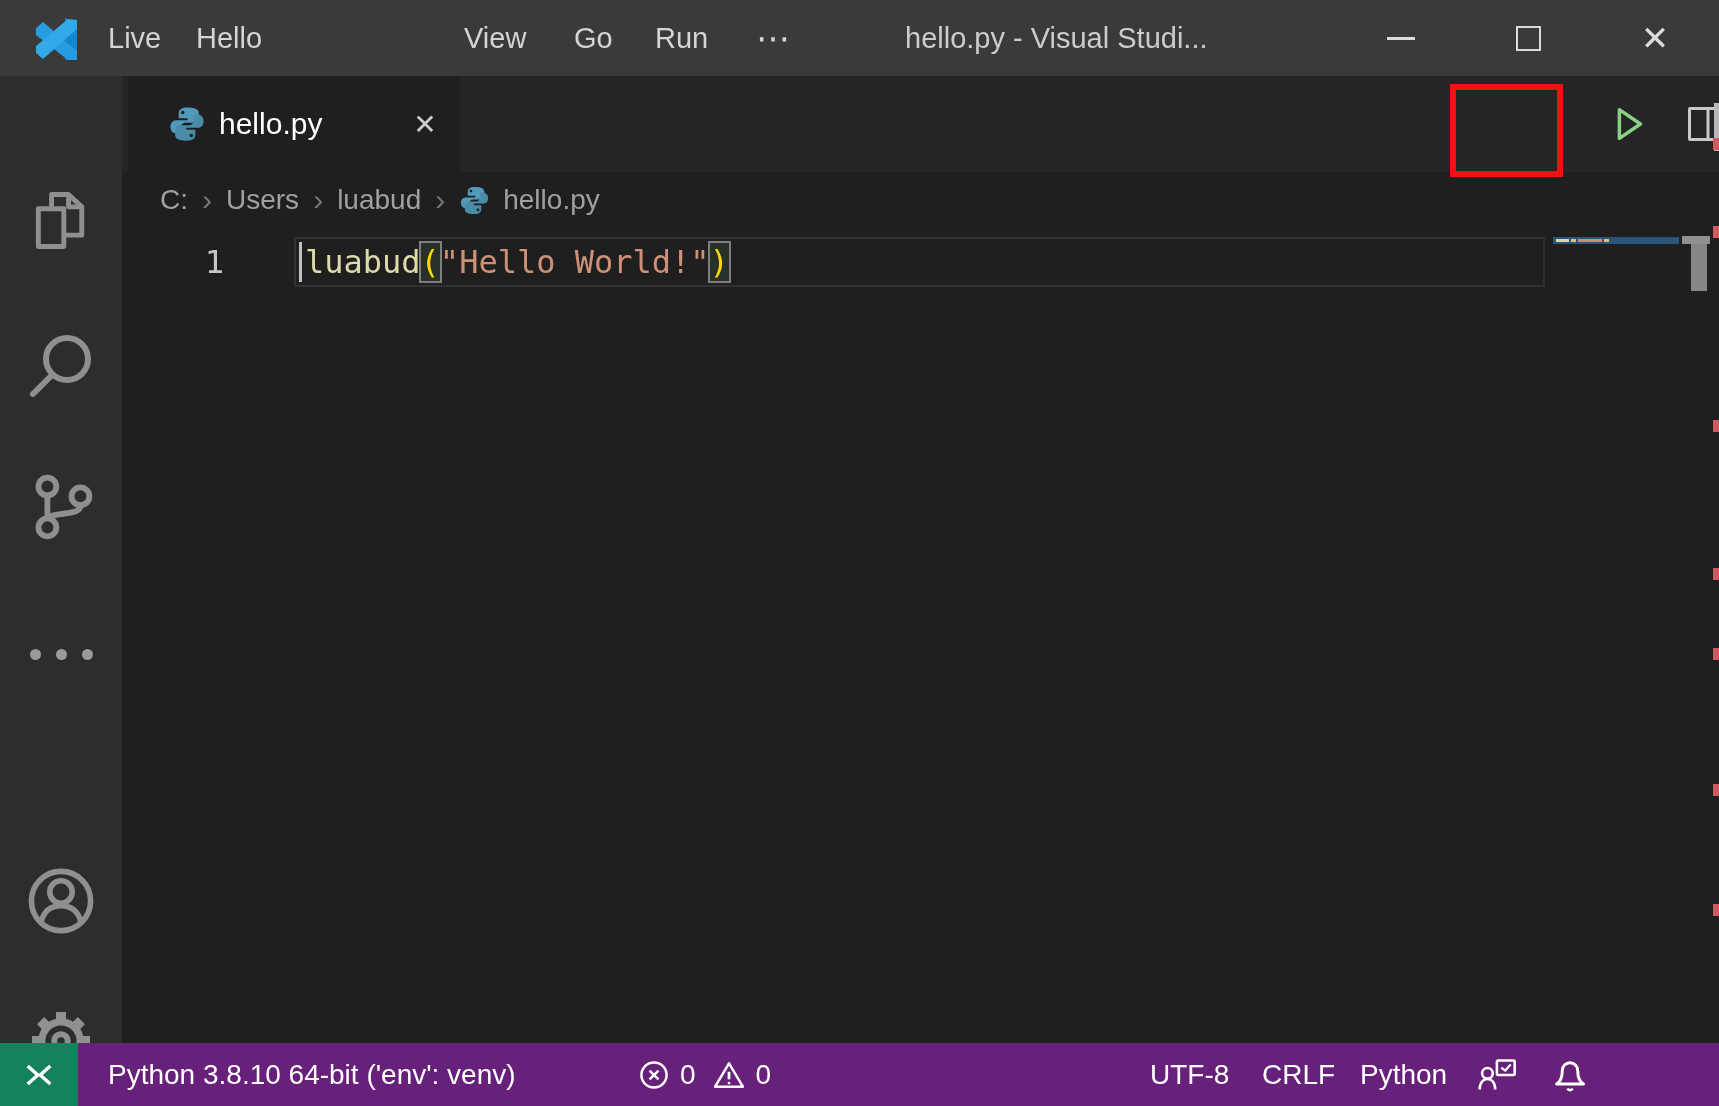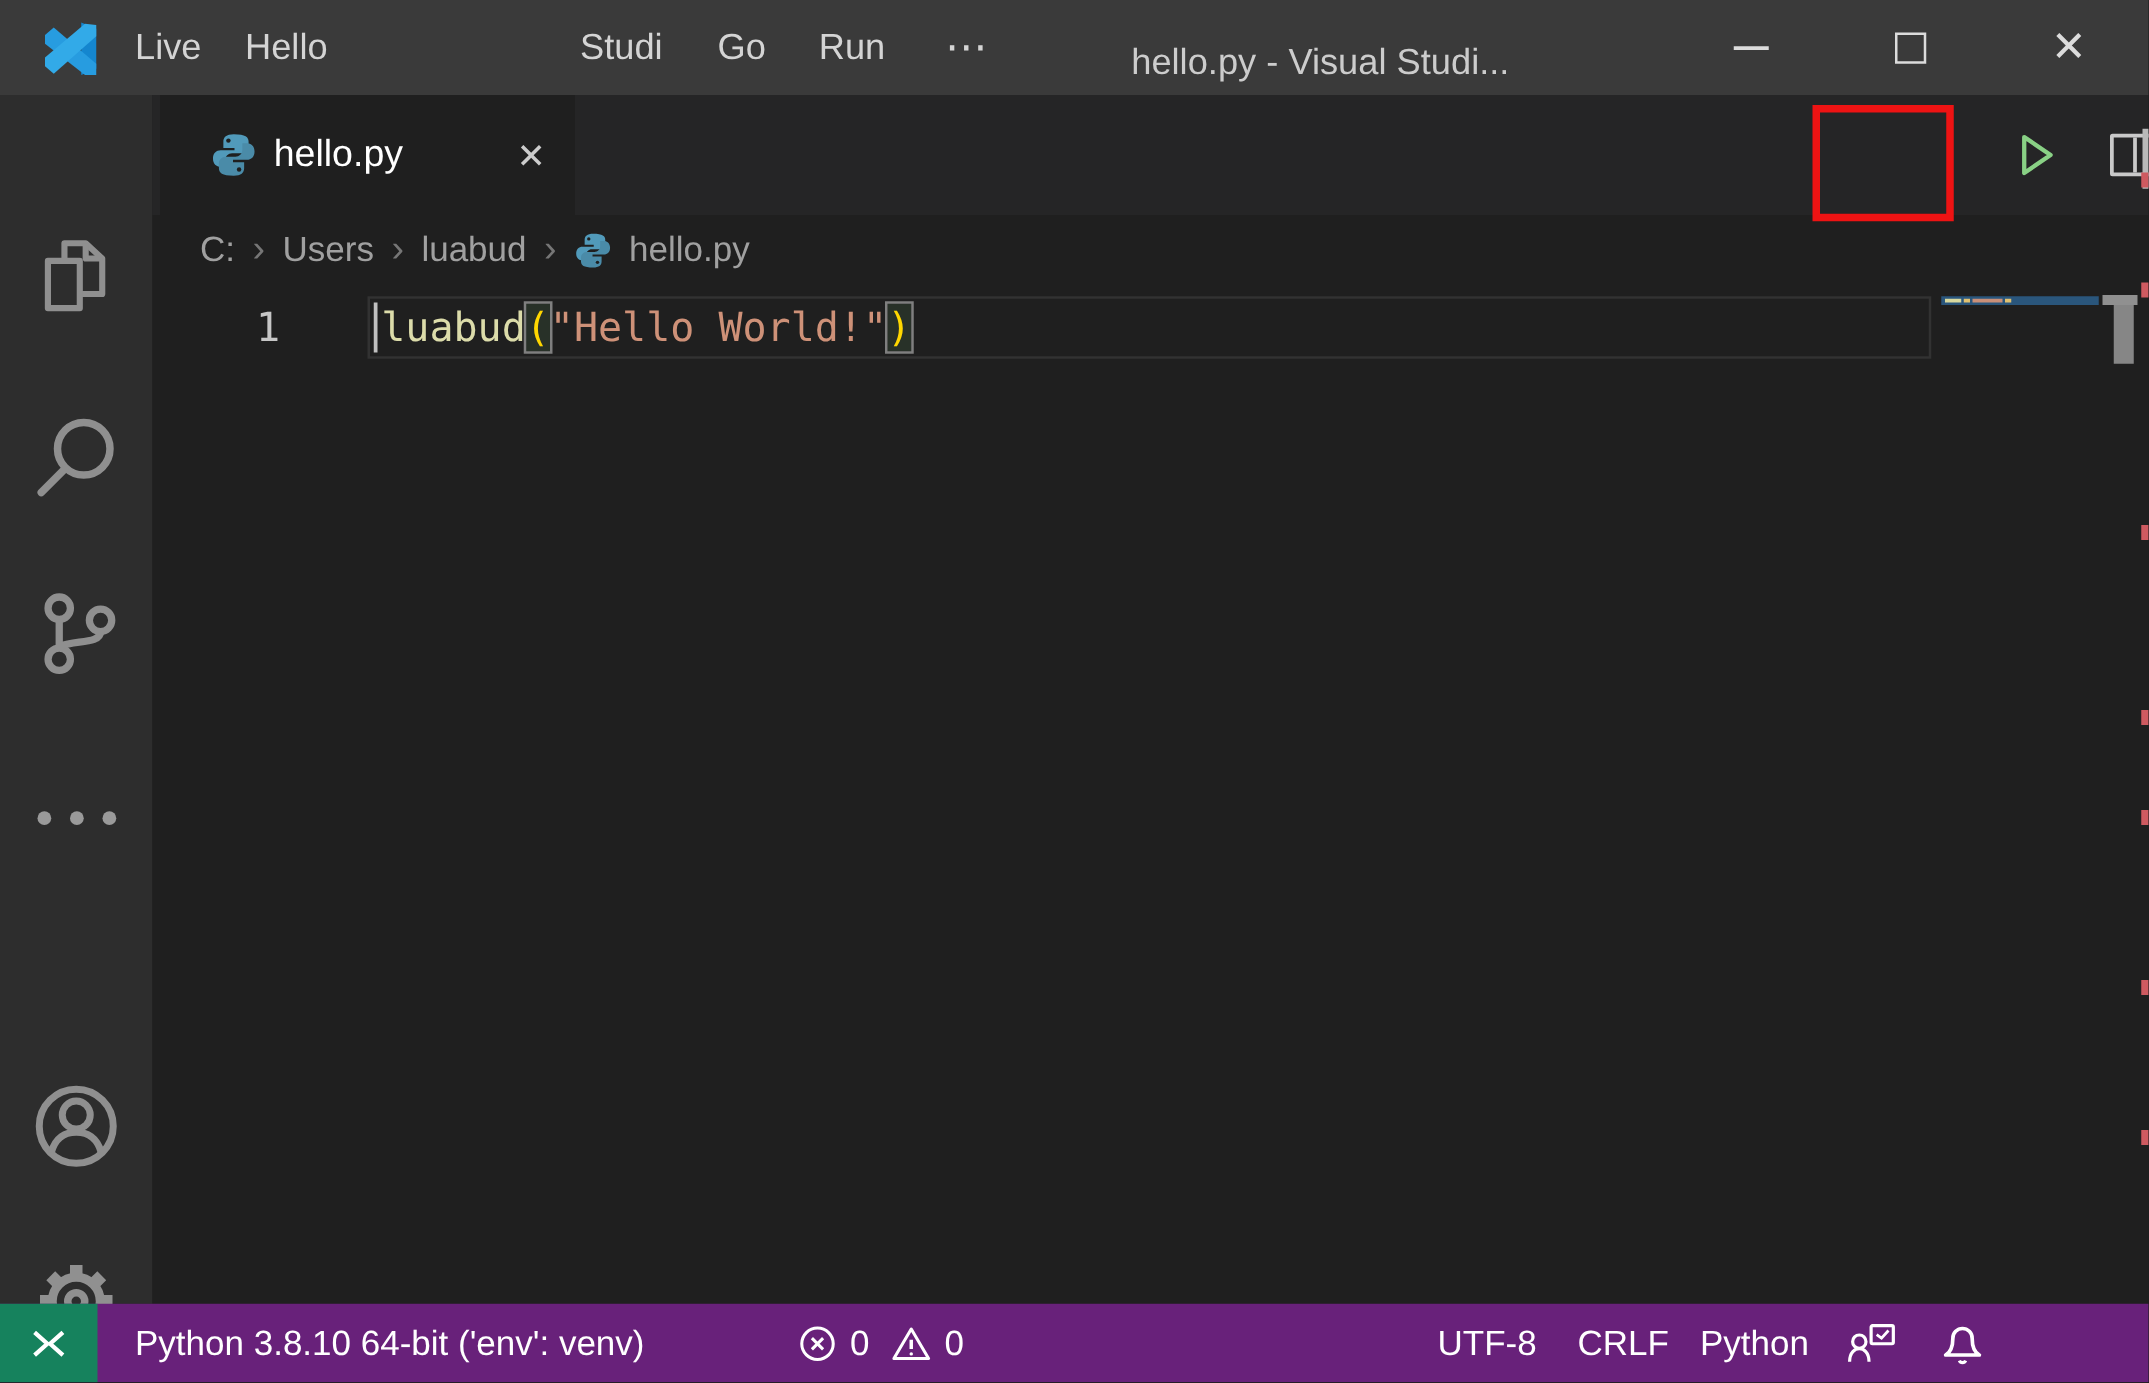--- a/index.html
+++ b/index.html
@@ -10,21 +10,21 @@
     -webkit-font-smoothing:antialiased; user-select:none;
   }
   .abs { position:absolute; }
 
   
   .titlebar { left:0; top:0; width:1719px; height:76px; background:#3a3a3a; }
   .menu-item {
     top:0; height:76px; line-height:76px; color:#d4d4d4; font-size:29px;
     white-space:nowrap;
   }
-  .window-title { top:12px; height:76px; line-height:76px; color:#cccccc; font-size:29px; white-space:nowrap; }
+  .window-title { top:0; height:76px; line-height:76px; color:#cccccc; font-size:29px; white-space:nowrap; }
   .win-btn { top:0; height:76px; width:46px; display:flex; align-items:center; justify-content:center; color:#dcdcdc; }
   .min-glyph { width:28px; height:3px; background:#dcdcdc; }
   .max-glyph { width:25px; height:25px; border:2.5px solid #dcdcdc; }
   .close-glyph { font-size:34px; font-weight:300; line-height:1; }
 
   
   .activitybar { left:0; top:76px; width:122px; height:967px; background:#2d2d2d; }
   .ab-item { left:0; width:122px; height:76px; display:flex; align-items:center; justify-content:center; }
   .ab-dots { display:flex; gap:15px; }
   .ab-dots i { width:11px; height:11px; border-radius:50%; background:#9a9a9a; display:block; }
@@ -89,21 +89,21 @@
 <div id="app">
 
   <div class="abs titlebar">
     <svg class="abs" style="left:32px;top:15px" width="48" height="48" viewBox="0 0 48 48">
       <polygon points="33,3 45,8 45,40 33,45 33,3" fill="#1486cf"></polygon>
       <polygon points="4,13 11,7 45,36 45,45 36,45 4,20" fill="#279ce0"></polygon>
       <polygon points="4,38 11,44 45,14 45,5 36,4 4,31" fill="#32aae8"></polygon>
     </svg>
     <span class="abs menu-item" style="left:108px">Live</span>
     <span class="abs menu-item" style="left:196px">Hello</span>
-    <span class="abs menu-item" style="left:464px">Studi</span>
+    <span class="abs menu-item" style="left:464px">View</span>
     <span class="abs menu-item" style="left:574px">Go</span>
     <span class="abs menu-item" style="left:655px">Run</span>
     <span class="abs menu-item" style="left:756px;font-size:34px">⋯</span>
 
     <span class="abs window-title" style="left:905px">hello.py - Visual Studi...</span>
 
     <div class="abs win-btn" style="left:1378px">
       <span class="min-glyph"></span>
     </div>
     <div class="abs win-btn" style="left:1505px">

